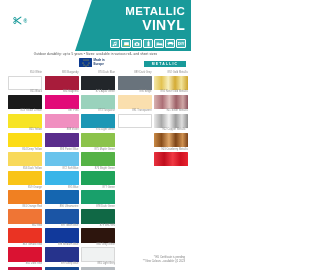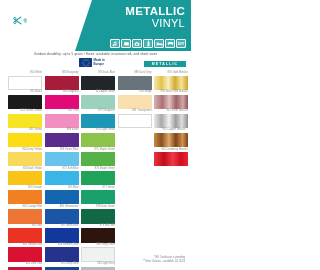--- a/index.html
+++ b/index.html
@@ -31,21 +31,21 @@
     font-size: 12.5px; font-weight: bold; color: #199a9a;
     letter-spacing: -0.4px; line-height: 1;
   }
   .logo-reg { font-size: 5px; color: #199a9a; vertical-align: super; font-weight: bold; }
 
   .hdr-title {
     position: absolute; right: 6px; top: 6px;
     text-align: right; color: #ffffff; line-height: 1.02;
   }
   .hdr-title .l1 { font-size: 11.5px; font-weight: bold; letter-spacing: 0.3px; }
-  .hdr-title .l2 { font-size: 11px; font-weight: normal; letter-spacing: 0.3px; }
+  .hdr-title .l2 { font-size: 14px; font-weight: bold; letter-spacing: 0.3px; }
 
   .icon-row {
     position: absolute; right: 5px; top: 39px;
     display: flex; gap: 1px;
   }
   .app-icon {
     width: 10px; height: 9px; background: #3fb3b3;
     border: 0.5px solid #ffffff; border-radius: 1px;
     display: flex; align-items: center; justify-content: center;
   }

